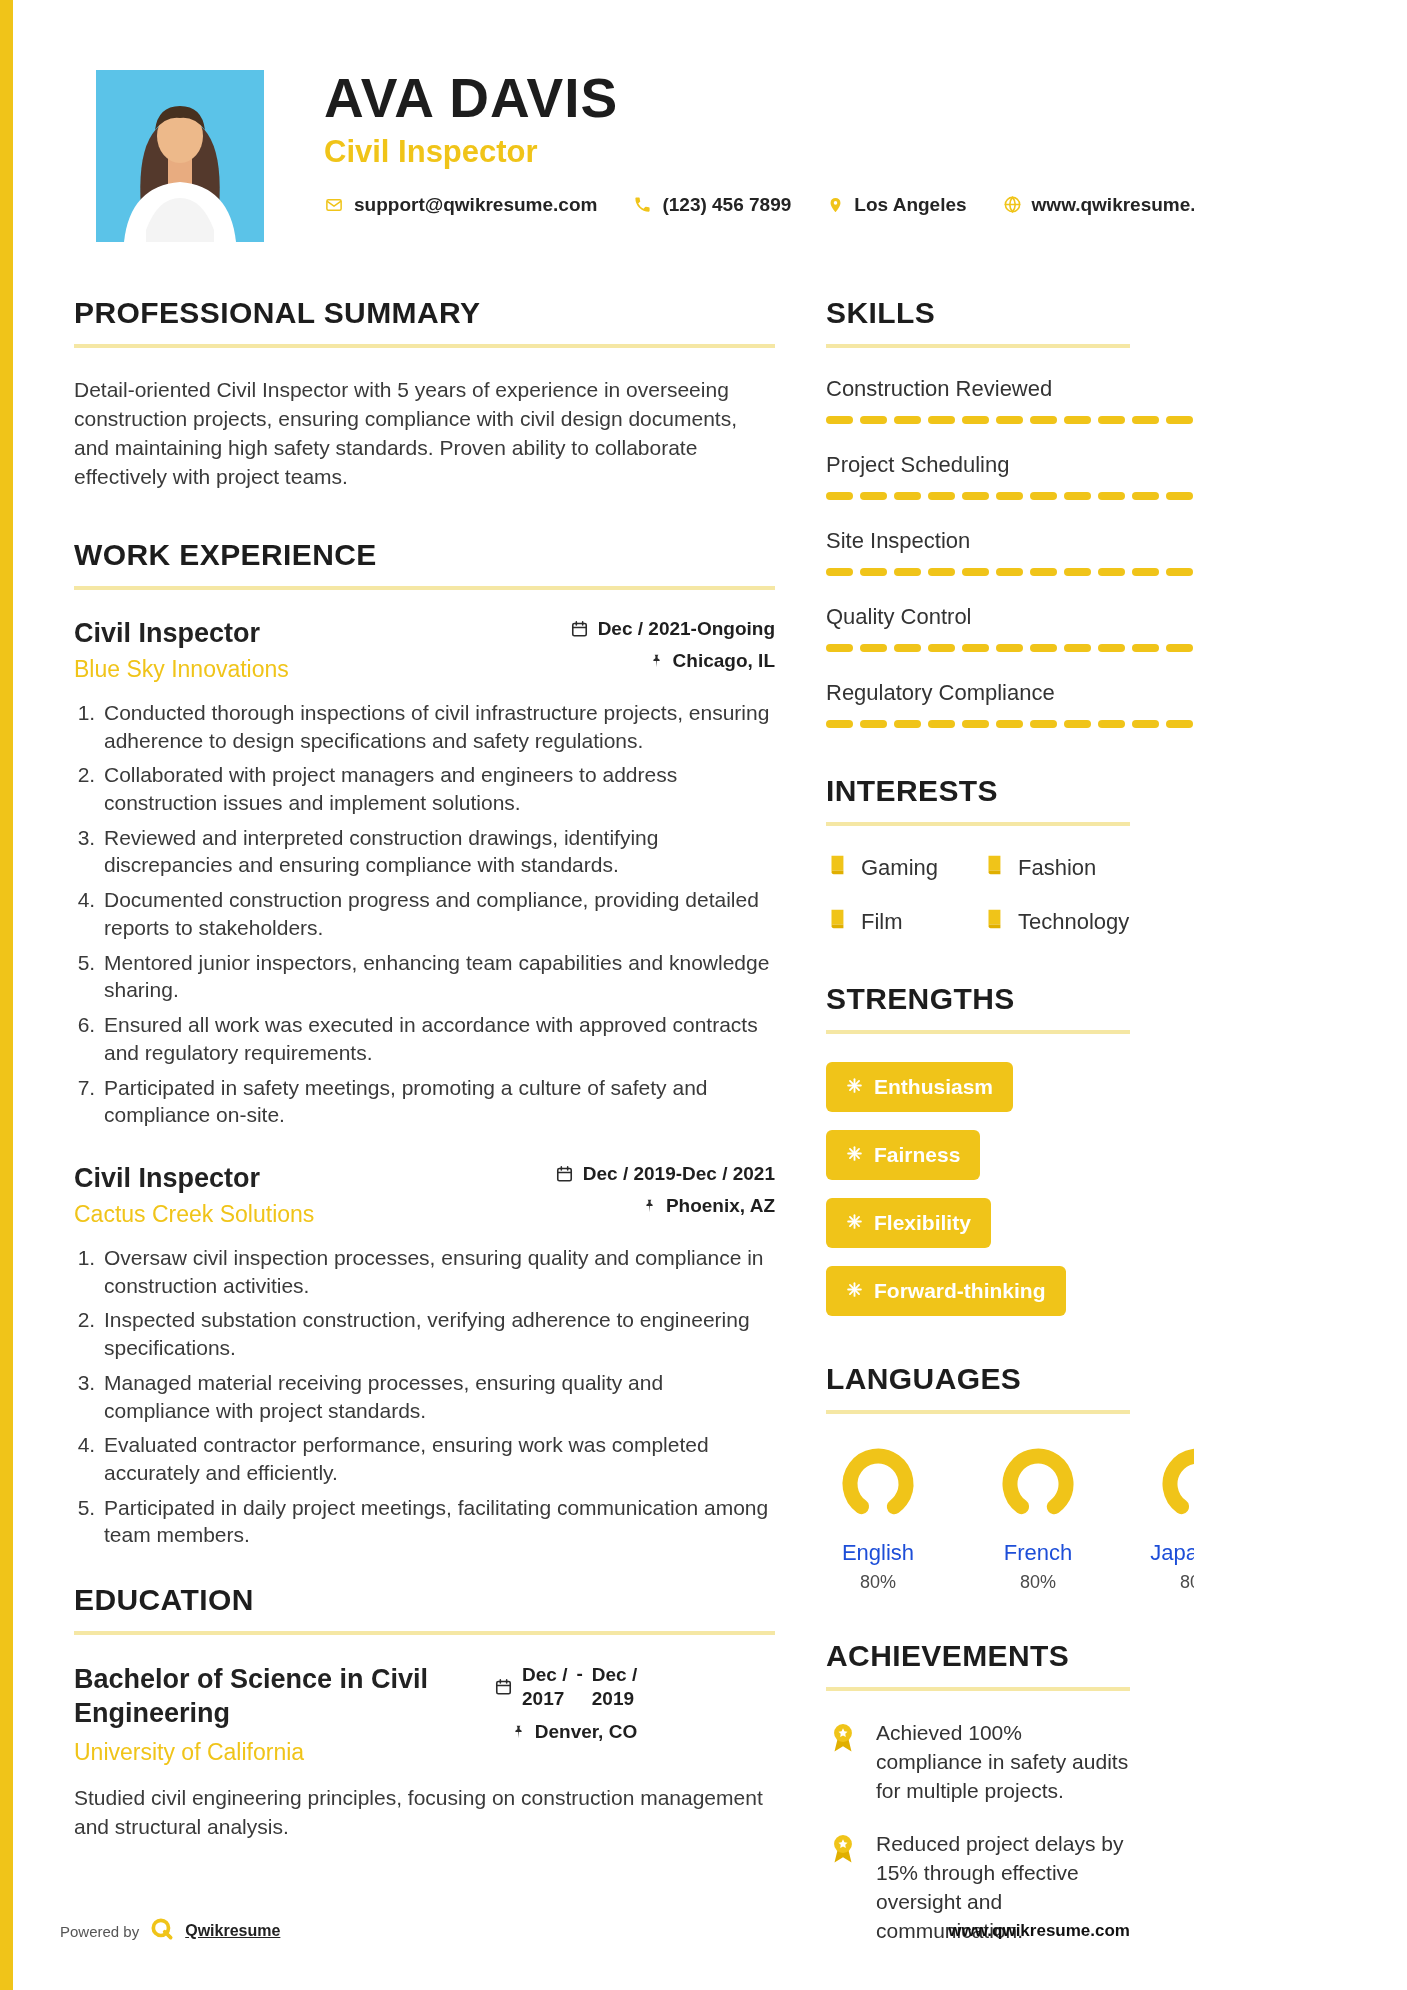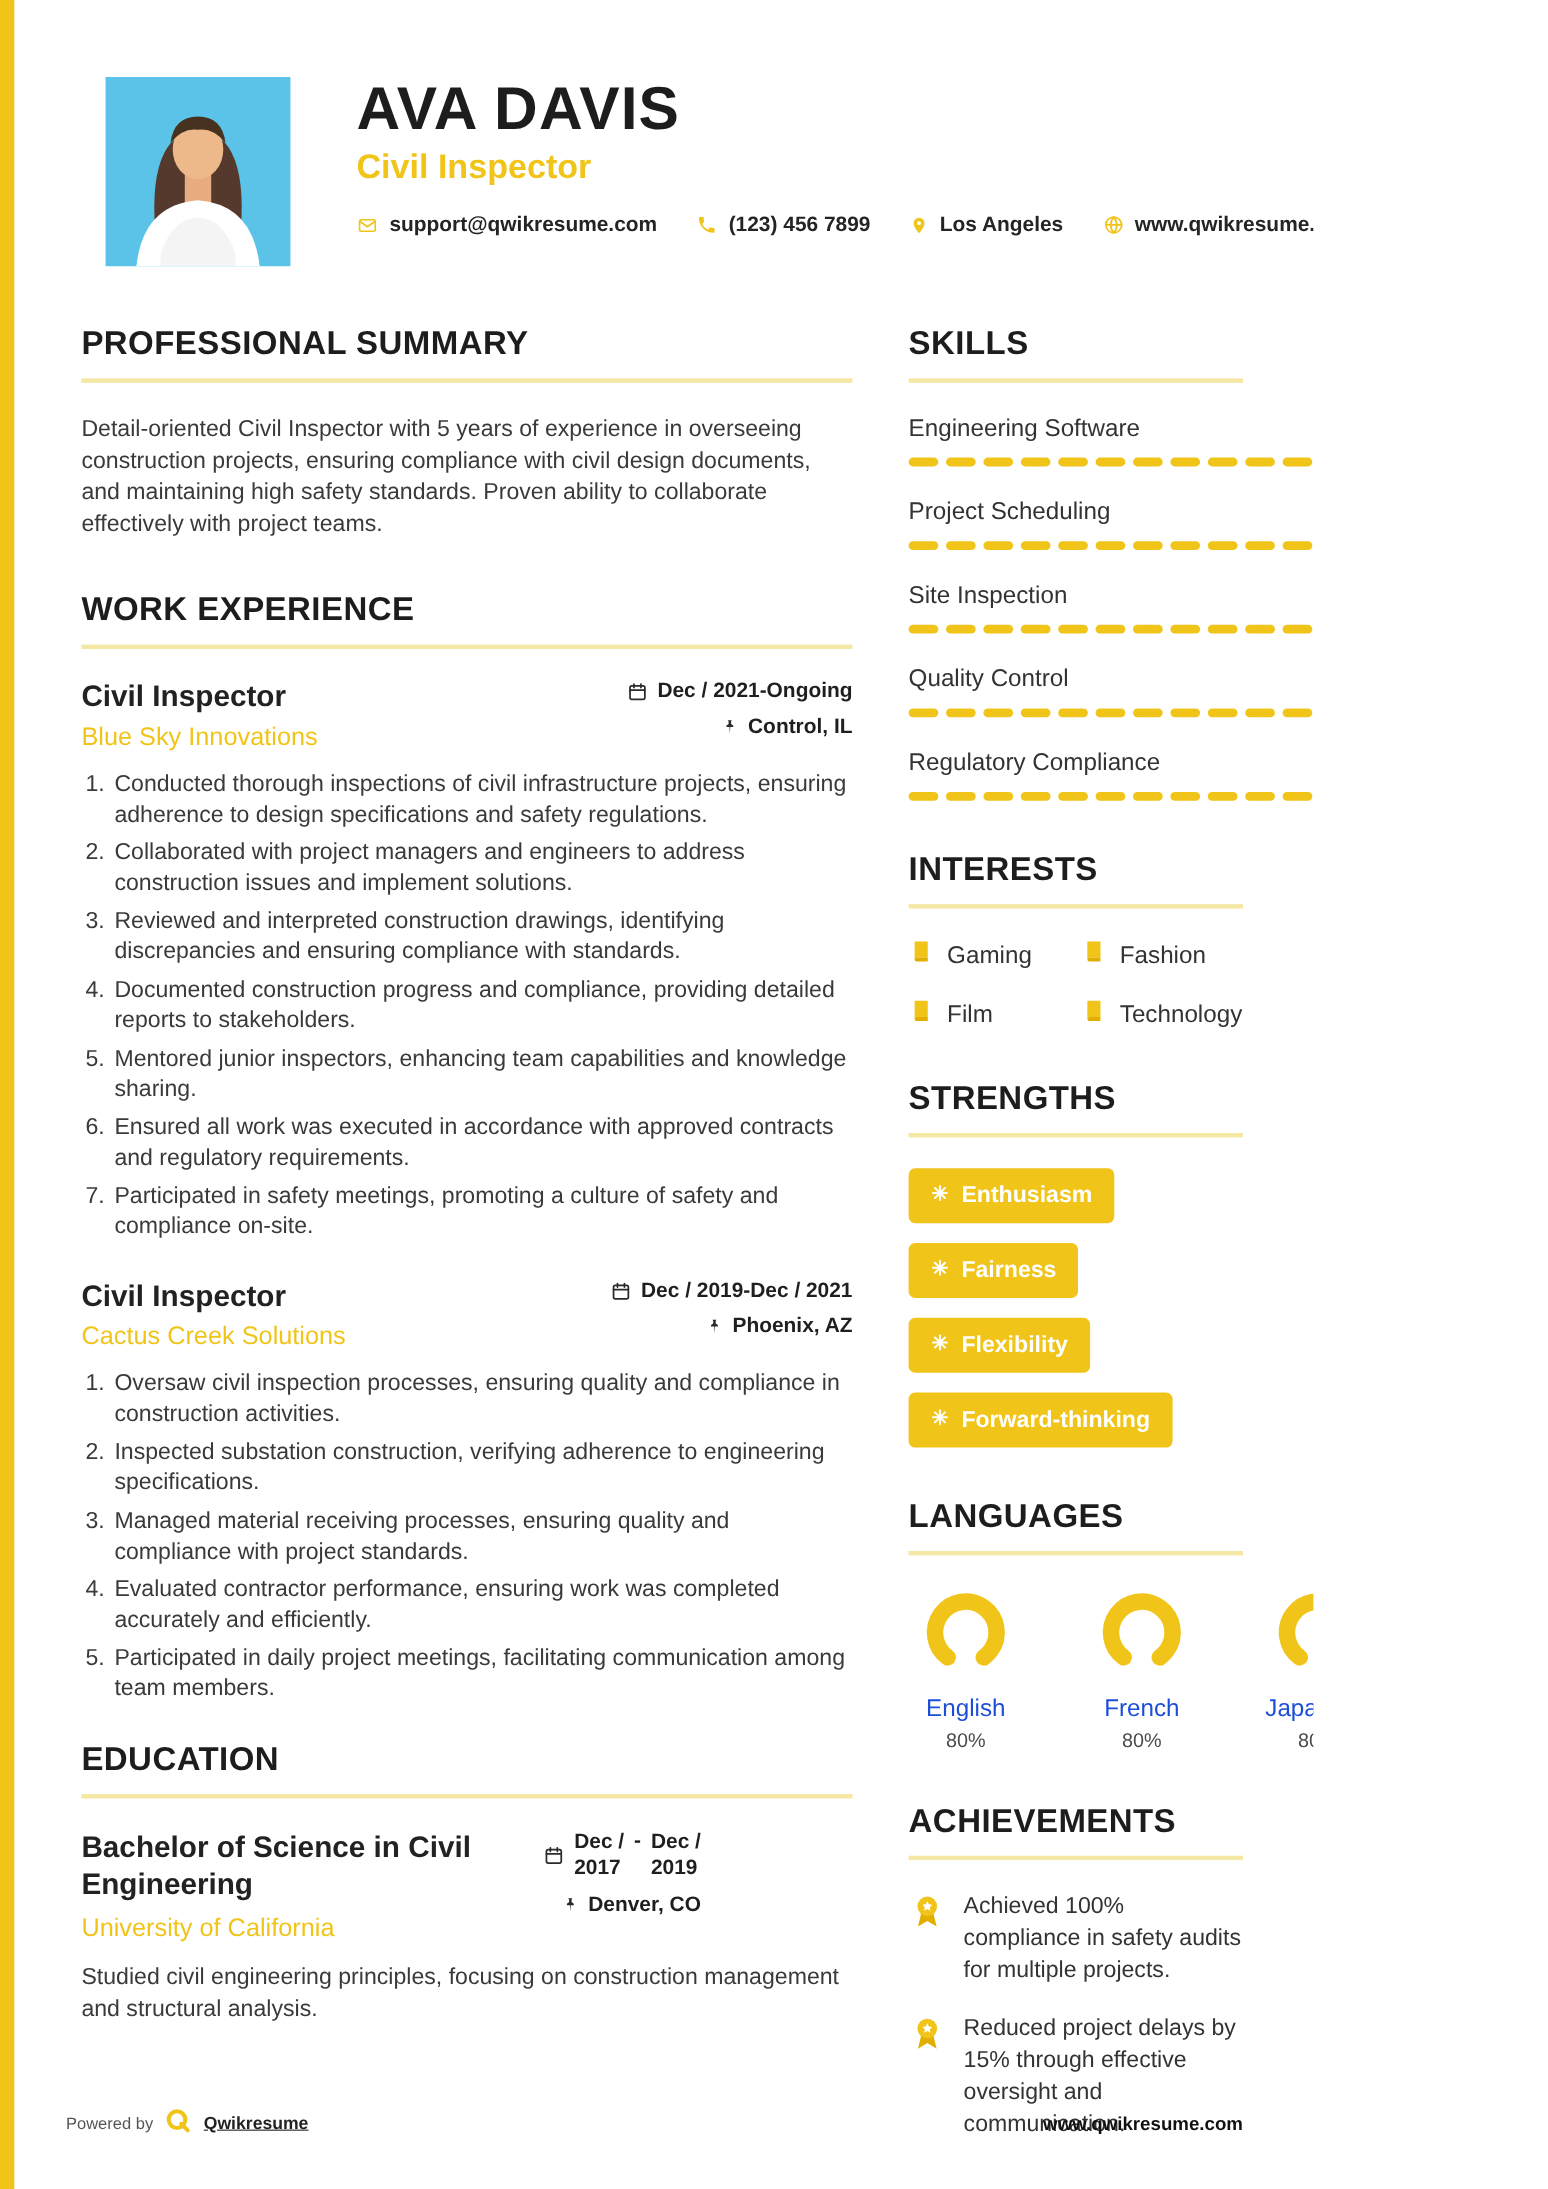--- a/index.html
+++ b/index.html
@@ -187,21 +187,21 @@
                     </svg>
                 </span>
                 <span>Dec / 2021-Ongoing</span>
               </div>
               <div class="meta-row">
                 <span>
                   <svg width="15" height="18" viewBox="0 0 24 24">
                       <path class="icdf" d="M9 2h6l-1.2 2v3.4l3.2 2.4V12h-4.4L12 22l-.6-10H7V9.8l3.2-2.4V4z"></path>
                     </svg>
                 </span>
-                <span>Control, IL</span>
+                <span>Chicago, IL</span>
               </div>
             </div>
           </div>
           <ol class="bullets">
             <li>Conducted thorough inspections of civil infrastructure projects, ensuring adherence to design specifications and safety regulations.</li>
             <li>Collaborated with project managers and engineers to address construction issues and implement solutions.</li>
             <li>Reviewed and interpreted construction drawings, identifying discrepancies and ensuring compliance with standards.</li>
             <li>Documented construction progress and compliance, providing detailed reports to stakeholders.</li>
             <li>Mentored junior inspectors, enhancing team capabilities and knowledge sharing.</li>
             <li>Ensured all work was executed in accordance with approved contracts and regulatory requirements.</li>
@@ -284,21 +284,21 @@
         <p class="edu-desc">Studied civil engineering principles, focusing on construction management and structural analysis.</p>
       </section>
     </div>
 
     <div class="right-col">
 
       <section class="side-section">
         <h2>SKILLS</h2>
         <div class="rule"></div>
         <div class="skill">
-          <div class="skill-name">Engineering Software</div>
+          <div class="skill-name">Construction Reviewed</div>
           <div class="dash-bar">
               <span class="dash on"></span>
               <span class="dash on"></span>
               <span class="dash on"></span>
               <span class="dash on"></span>
               <span class="dash on"></span>
               <span class="dash on"></span>
               <span class="dash on"></span>
               <span class="dash on"></span>
               <span class="dash on"></span>

